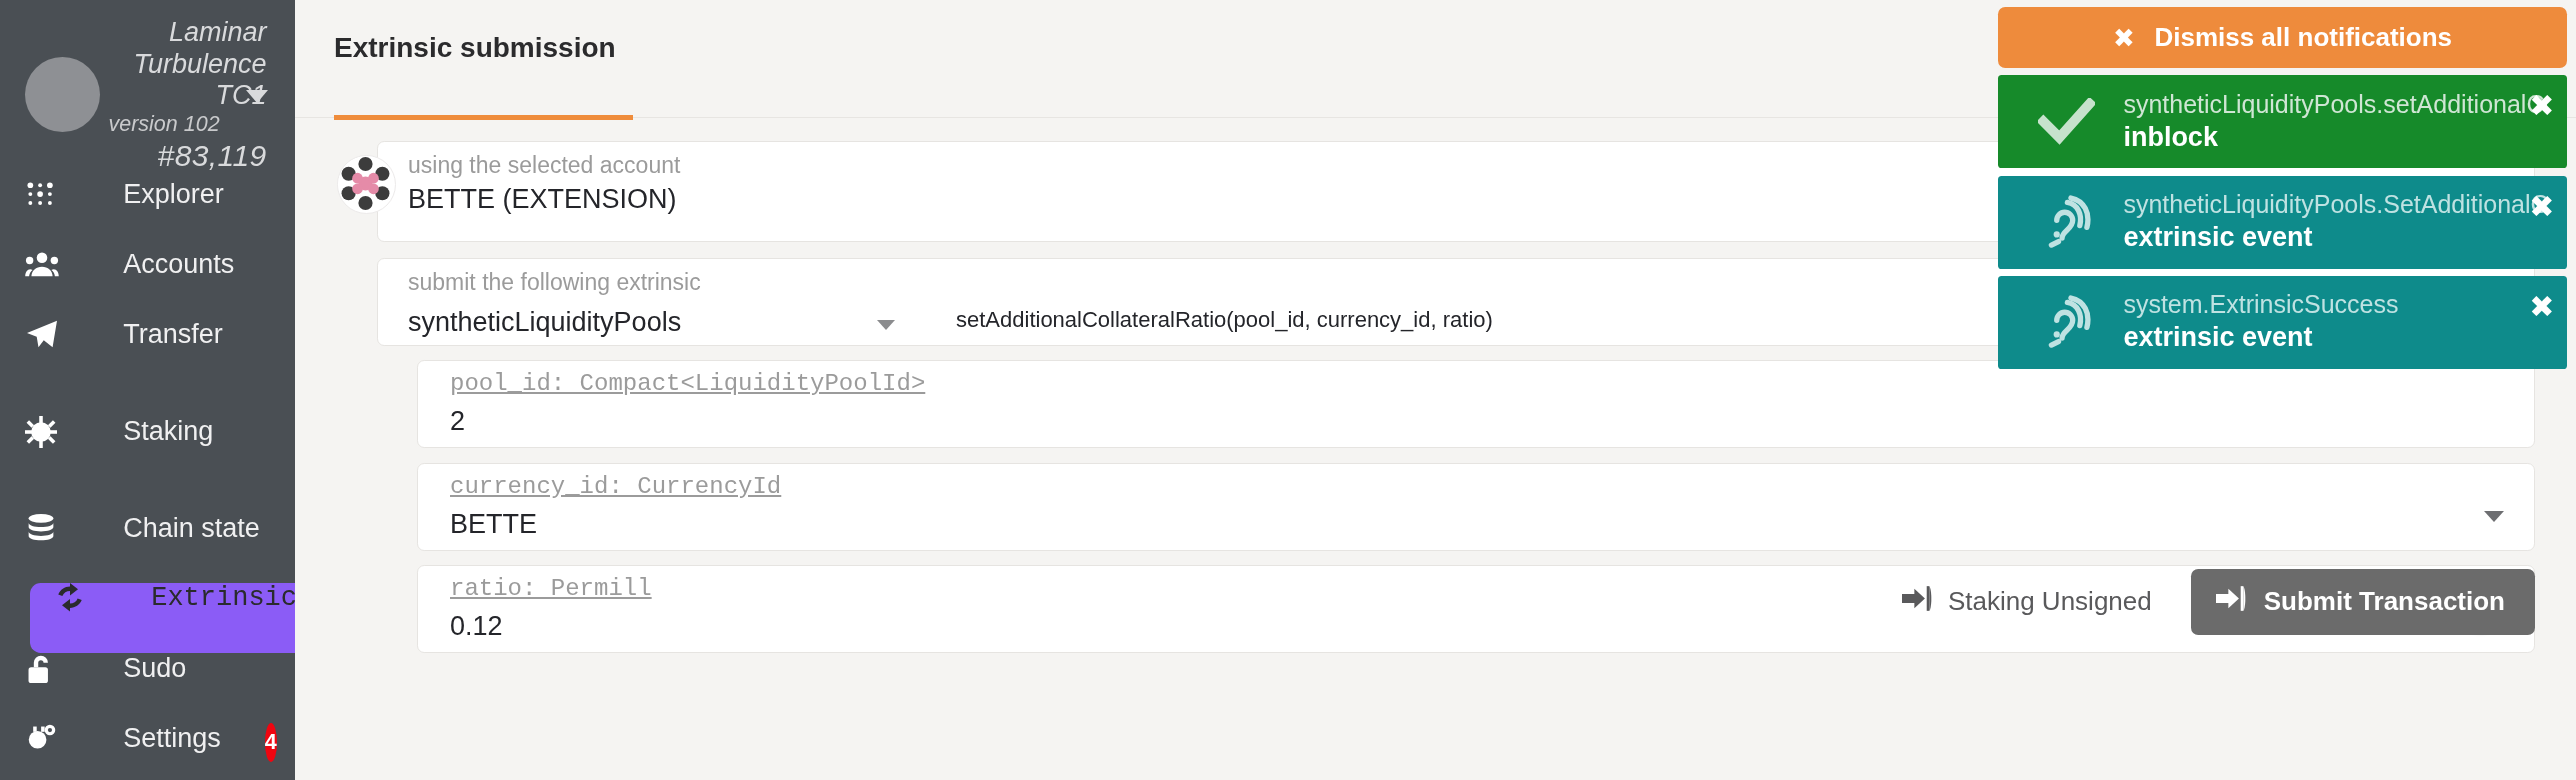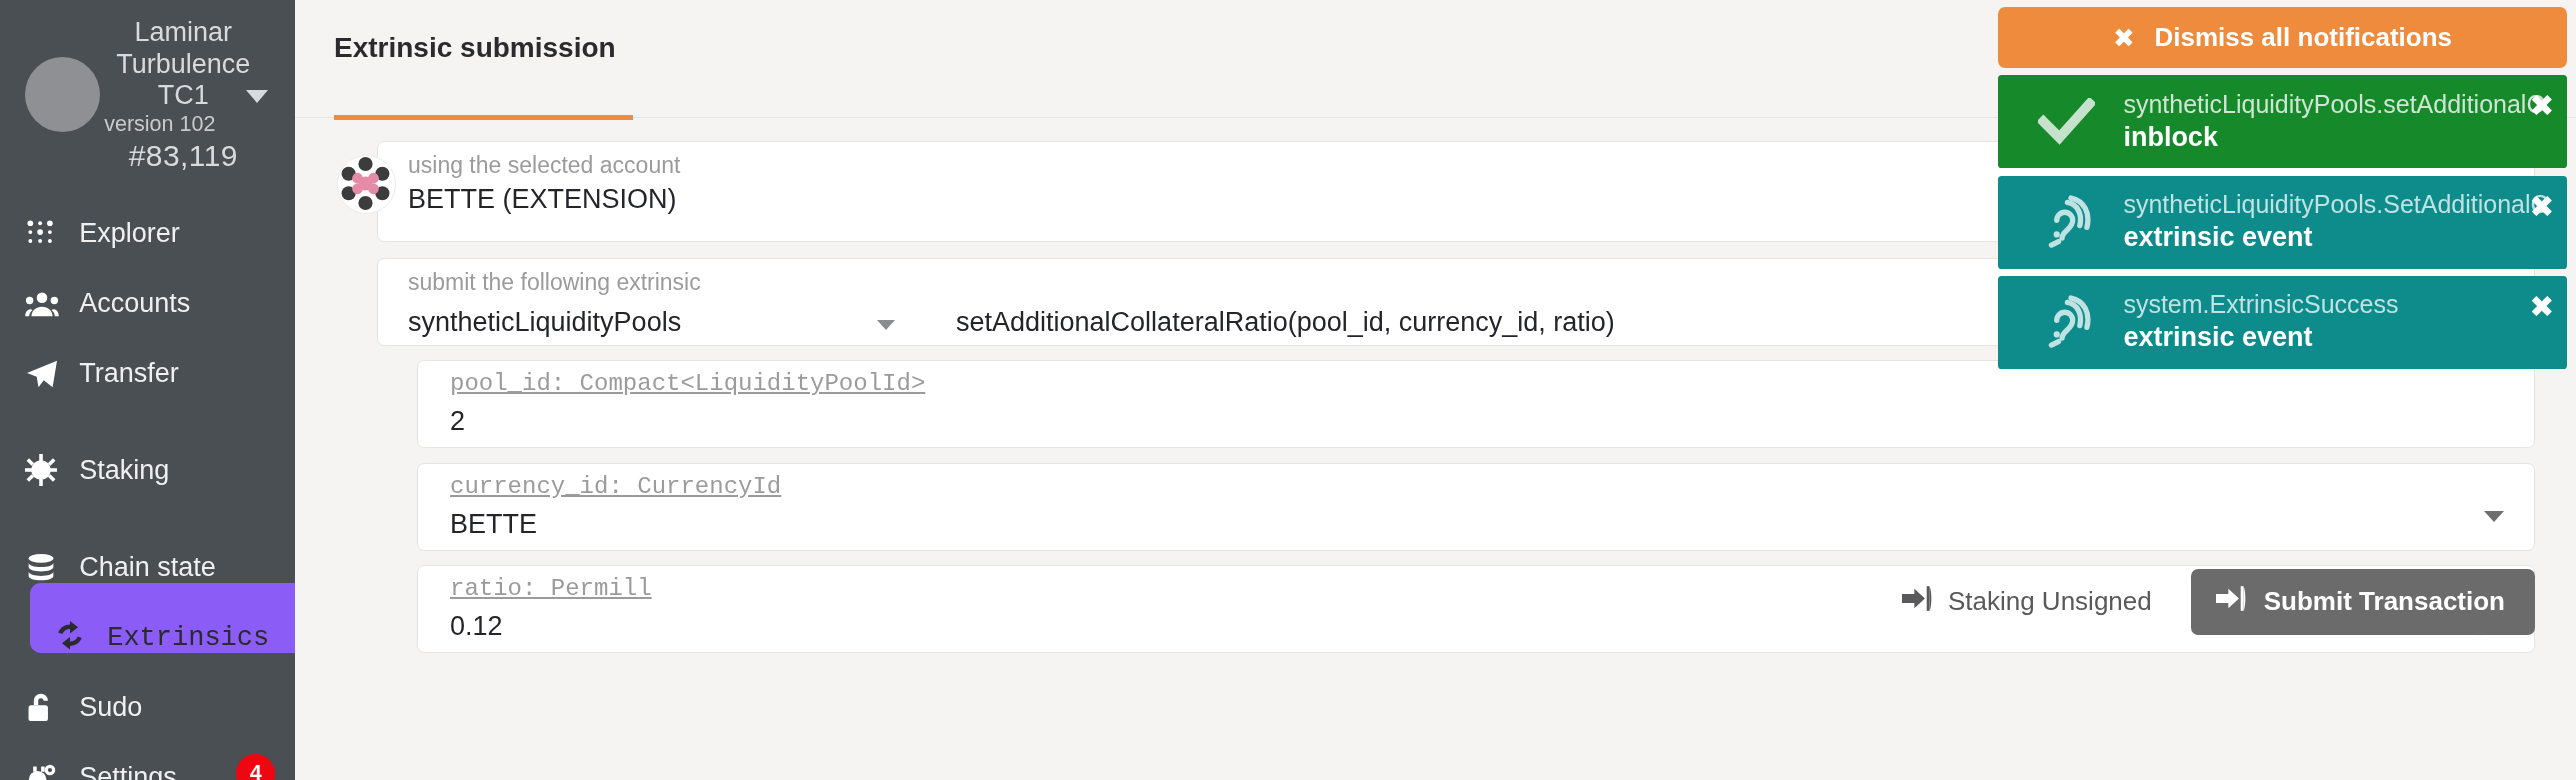--- a/index.html
+++ b/index.html
@@ -22,42 +22,44 @@
   .sidebar-top {
     display: flex; align-items: center;
     padding: 19.7px 23px 0 25px;
     height: 170px;
   }
   .avatar {
     width: 75px; height: 75px; border-radius: 50%;
     background: #8e9094; flex: 0 0 75px;
   }
   .chain-meta {
-    flex: 1; text-align: center; color: #e9e9ea;
+    flex: 1; text-align: right; color: #e9e9ea;
     padding-right: 5.4px; line-height: 1.18;
     position: relative;
+    font-style: italic;
   }
   .chain-name { font-size: 27px; font-weight: 400; color: #d9dadc; }
   .chain-version { font-size: 21.5px; color: #c9cacc; padding-right: 47px; }
   .chain-block { font-size: 30px; color: #d9dadc; letter-spacing: 0.4px; }
   .chain-caret {
     position: absolute; right: 3.6px; top: 73px;
     width: 0; height: 0;
     border-left: 11.6px solid transparent;
     border-right: 11.6px solid transparent;
     border-top: 13.4px solid #d9dadc;
   }
 
   .nav { margin-top: 9px; }
   .nav-item {
-    display: flex; align-items: flex-end;
+    display: flex; align-items: flex-start;
     height: 70px; padding-left: 25px;
     color: #f0f0f1; font-size: 27px;
     border-radius: 9px 0 0 9px;
     margin-right: 0;
+    gap: 44px;
   }
   .nav-item.gap-above { margin-top: 27px; }
   .nav-item.active {
     background: #8b5cf6; color: #2a2b2d;
     margin-left: 30px; padding-left: 23px;
     border-radius: 10.7px 0 0 10.7px;
     font-family: Liberation Mono, monospace;
   }
   .nav-icon {
     width: 47px; flex: 0 0 47px; display: flex;
@@ -136,21 +138,21 @@
   }
   .caret-sm {
     position: absolute; top: 61px;
     width: 0; height: 0;
     border-left: 9.8px solid transparent;
     border-right: 9.8px solid transparent;
     border-top: 10.7px solid #8b8c8e;
   }
   .extr-call {
     position: absolute; left: 578px; top: 48px;
-    font-size: 27px; color: #24252a;
+    font-size: 22px; color: #24252a;
   }
   .extr-callsel {
     position: absolute; right: 41px; top: 50px;
     font-size: 27px; color: #9a9a9a;
   }
 
   
   .param-card { height: 88px; margin-left: 81px; margin-bottom: 14.3px; }
   .param-type {
     position: absolute; left: 32px; top: 9px;

